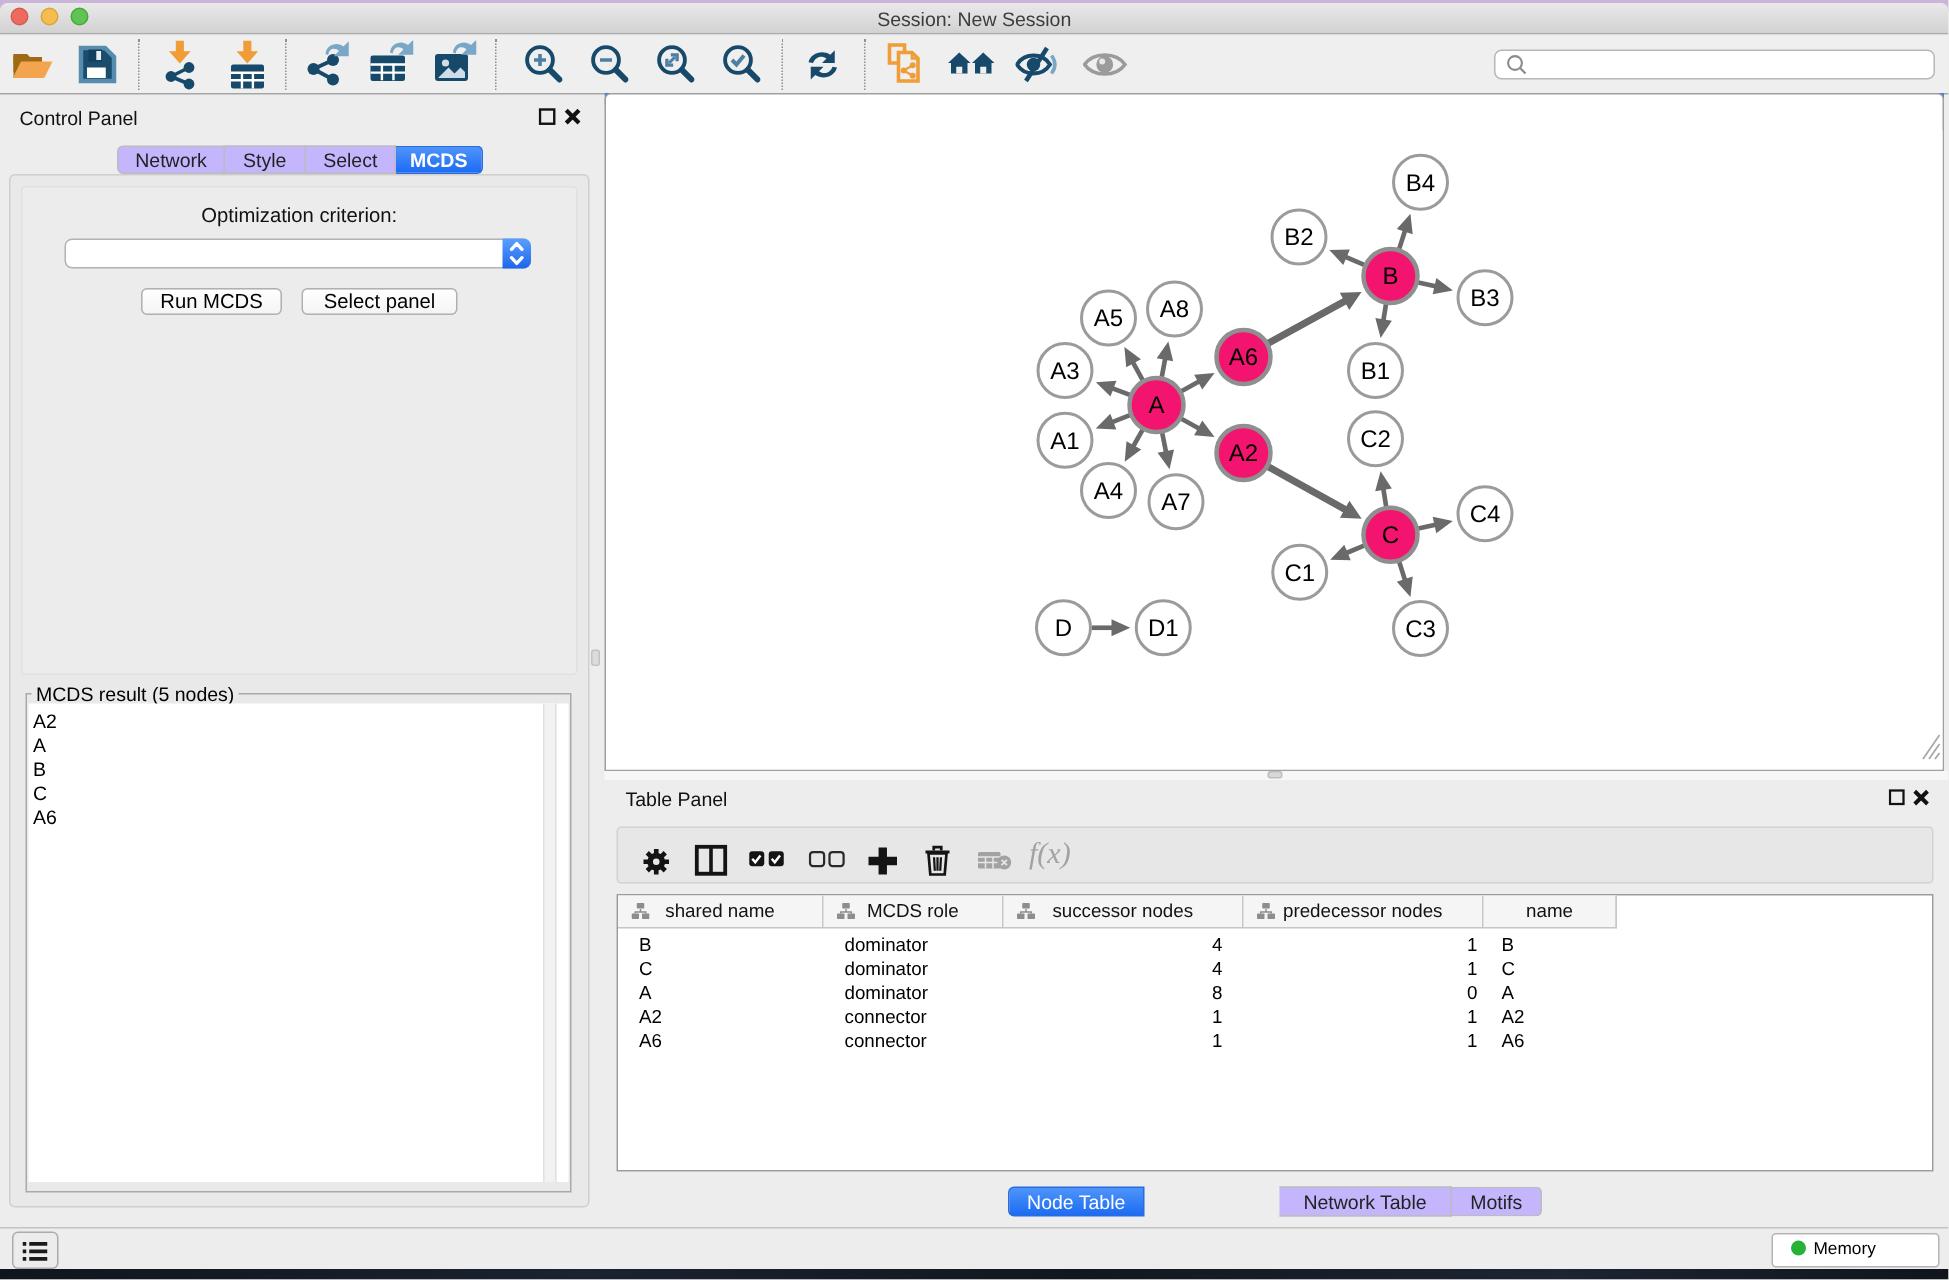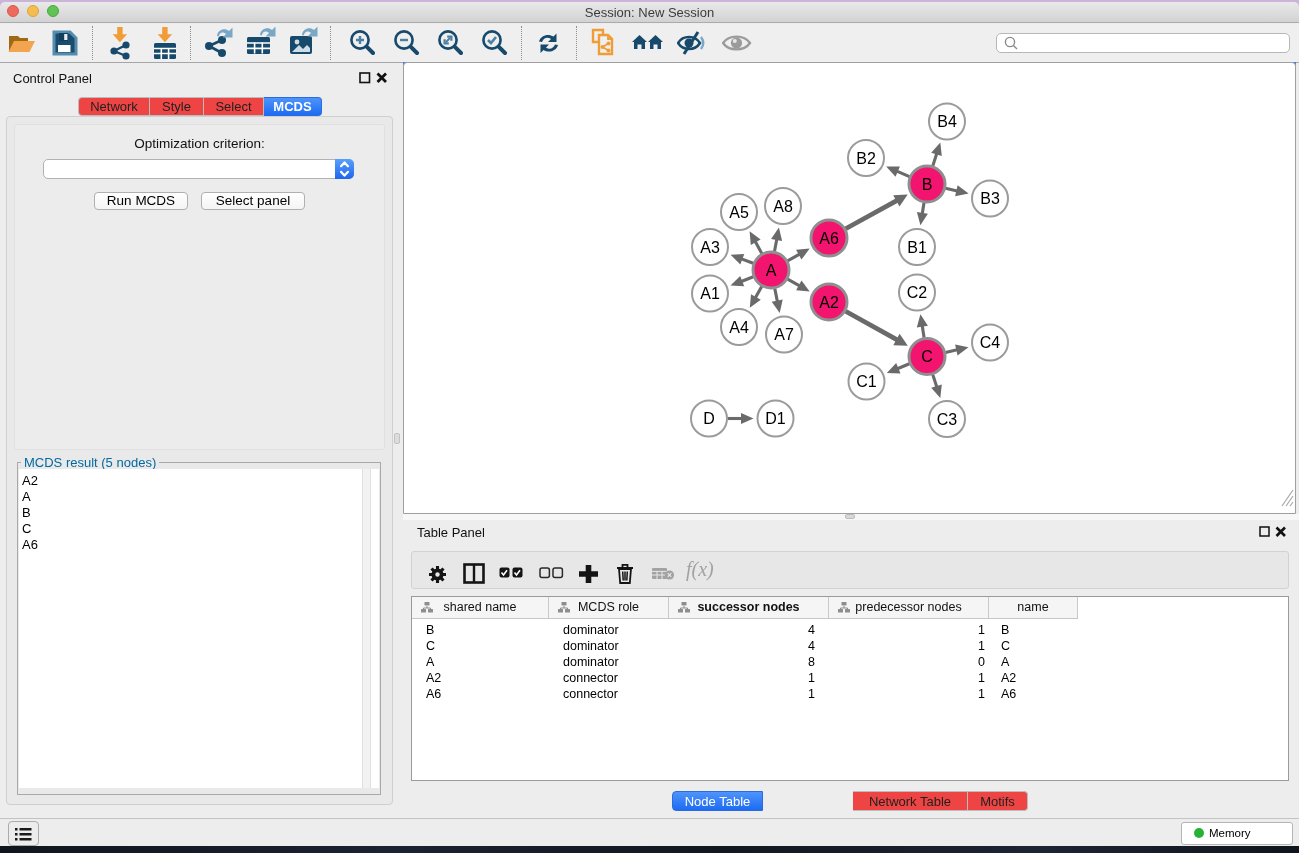--- a/index.html
+++ b/index.html
@@ -18,33 +18,33 @@
 
 
 #toolbar { left:0; top:24px; width:1299px; height:39px; background:#efefef; border-bottom:1px solid #a5a5a5; }
 .tbsep { position:absolute; top:2px; height:34px; width:0; border-left:1px dotted #8f8f8f; }
 .ticon { position:absolute; top:0; }
 
 
 #cp-title { left:13px; top:71px; font-size:13px; color:#111; }
 .winbtn { position:absolute; }
 .tabrow { position:absolute; height:19px; }
-.tab { position:absolute; top:0; height:19px; background:#ef4444; border:1px solid #bcbcbc; border-left:none; font-size:13px; color:#222; text-align:center; line-height:18px; }
+.tab { position:absolute; top:0; height:19px; background:#c4b5fd; border:1px solid #bcbcbc; border-left:none; font-size:13px; color:#222; text-align:center; line-height:18px; }
 .tab.first { border-left:1px solid #bcbcbc; border-radius:4px 0 0 4px; }
 .tab.last { border-radius:0 4px 4px 0; }
 .tab.sel { background:linear-gradient(#4f94fb,#1c6cf3); color:#fff; border-color:#2a6ce0; }
 #cp-outer { left:6px; top:116px; width:387px; height:689px; background:#e9e9e9; border:1px solid #cfcfcf; border-radius:4px; }
 #cp-inner { left:14px; top:124px; width:371px; height:326px; background:#ececec; border:1px solid #e0e0e0; border-radius:3px; }
 #opt-label { left:0px; top:136px; width:399px; text-align:center; font-size:13.5px; color:#111; }
 #dropdown { left:43px; top:159px; width:311px; height:20px; background:#fff; border:1px solid #b2b2b2; border-radius:5px; }
 #dropdown .txt { position:absolute; left:13px; top:0; font-size:14px; color:#000; line-height:19px; }
 #dd-step { position:absolute; right:-1px; top:-1px; width:19px; height:20px; background:linear-gradient(#59a0fc,#1d66ee); border-radius:0 5px 5px 0; }
 .macbtn { position:absolute; height:18px; background:linear-gradient(#ffffff,#f4f4f4); border:1px solid #b0b0b0; border-radius:4px; font-size:13.5px; color:#000; text-align:center; line-height:16px; }
 #grp { left:17px; top:462px; width:364px; height:333px; border:1px solid #a9a9a9; }
-#grp-label { left:21px; top:455px; background:#e9e9e9; padding:0 3px; font-size:13px; color:#0369a1; }
+#grp-label { left:21px; top:455px; background:#e9e9e9; padding:0 3px; font-size:13px; color:#000000; }
 #mlist { left:19px; top:469px; width:360px; height:319px; background:#fff; font-size:13px; color:#000; line-height:16px; padding:4px 0 0 3px; }
 #mscroll { left:362px; top:469px; width:9px; height:319px; background:#f2f2f2; border-left:1px solid #e0e0e0; border-right:1px solid #e0e0e0; }
 
 
 #nw { left:403px; top:62px; width:893px; height:452px; border:1px solid #9f9f9f; border-radius:4px 4px 0 0; background:#fff; }
 #nw-titlebar { position:absolute; left:0; top:0; width:891px; height:23px; background:linear-gradient(#eaeaea,#d1d1d1); border-bottom:1px solid #a5a5a5; border-radius:4px 4px 0 0; }
 #nw-titlebar .tl { position:absolute; width:12px; height:12px; border-radius:50%; top:6px; }
 #nw-title-text { width:100%; text-align:center; font-size:13px; color:#2e2e2e; line-height:23px; }
 #nw-canvas { position:absolute; left:0; top:24px; width:891px; height:426px; background:#fff; }
 
@@ -397,21 +397,21 @@
         <svg style="position:absolute;left:9px;top:5px;" width="12" height="11">
           <g fill="#8d8d8d">
             <rect x="3.5" y="0" width="5" height="3.6" rx="0.5"></rect>
             <rect x="0" y="7" width="5" height="3.6" rx="0.5"></rect>
             <rect x="7" y="7" width="5" height="3.6" rx="0.5"></rect>
           </g>
           <path d="M6 4 v2 M2.5 7 v-1 h7 v1" stroke="#8d8d8d" stroke-width="1" fill="none"></path>
         </svg>
         <div class="t">MCDS role</div>
       </div>
-    <div class="hcell" style="left:257px;width:160px;font-weight:bold;">
+    <div class="hcell" style="left:257px;width:160px;">
         <svg style="position:absolute;left:9px;top:5px;" width="12" height="11">
           <g fill="#8d8d8d">
             <rect x="3.5" y="0" width="5" height="3.6" rx="0.5"></rect>
             <rect x="0" y="7" width="5" height="3.6" rx="0.5"></rect>
             <rect x="7" y="7" width="5" height="3.6" rx="0.5"></rect>
           </g>
           <path d="M6 4 v2 M2.5 7 v-1 h7 v1" stroke="#8d8d8d" stroke-width="1" fill="none"></path>
         </svg>
         <div class="t">successor nodes</div>
       </div>

